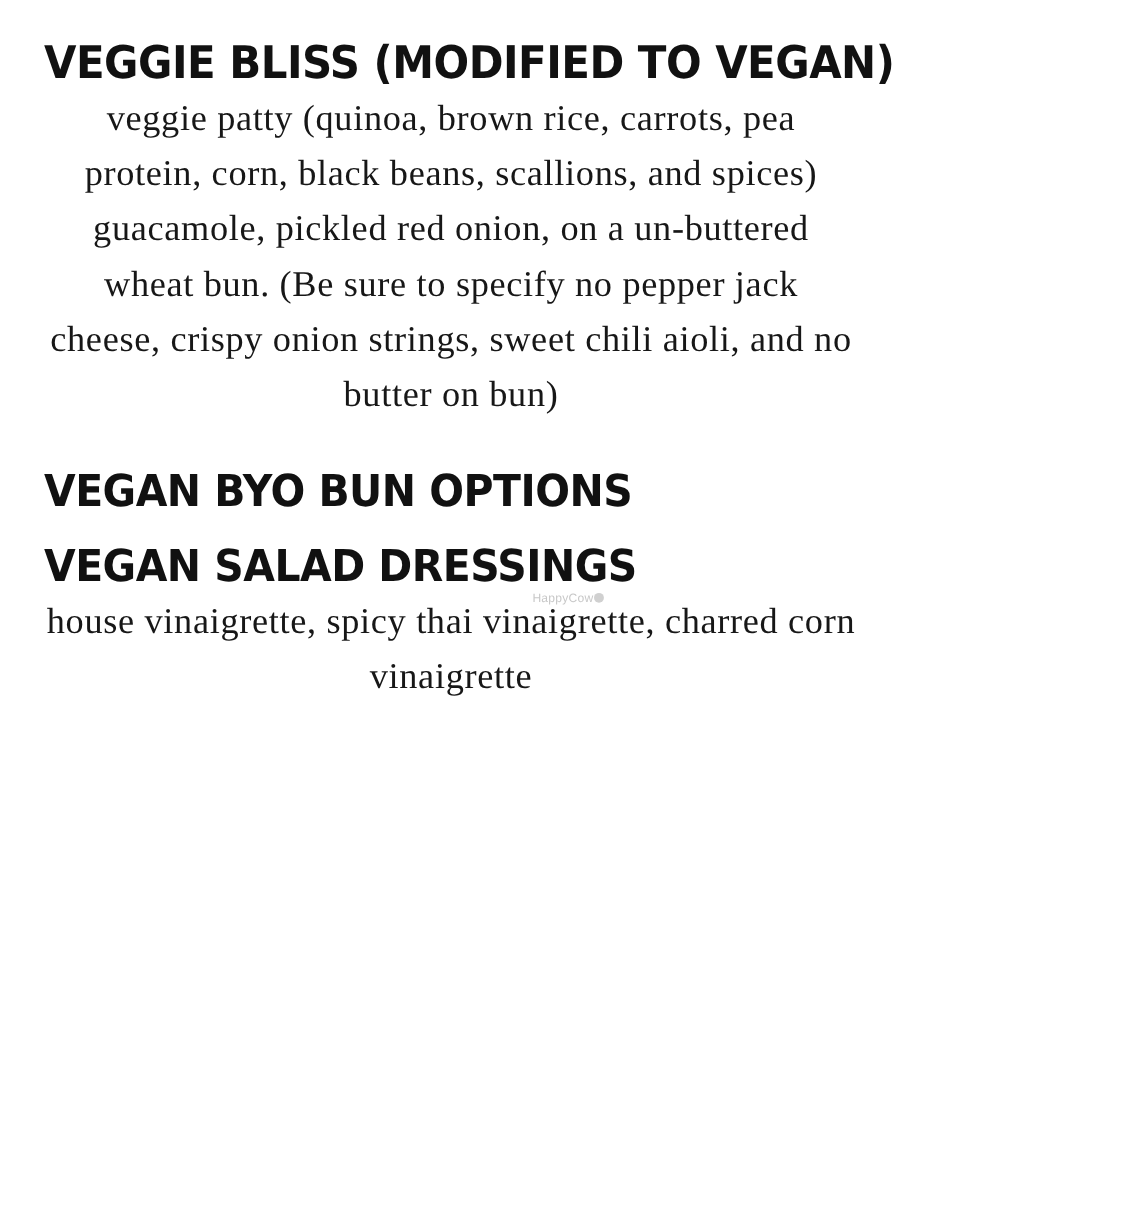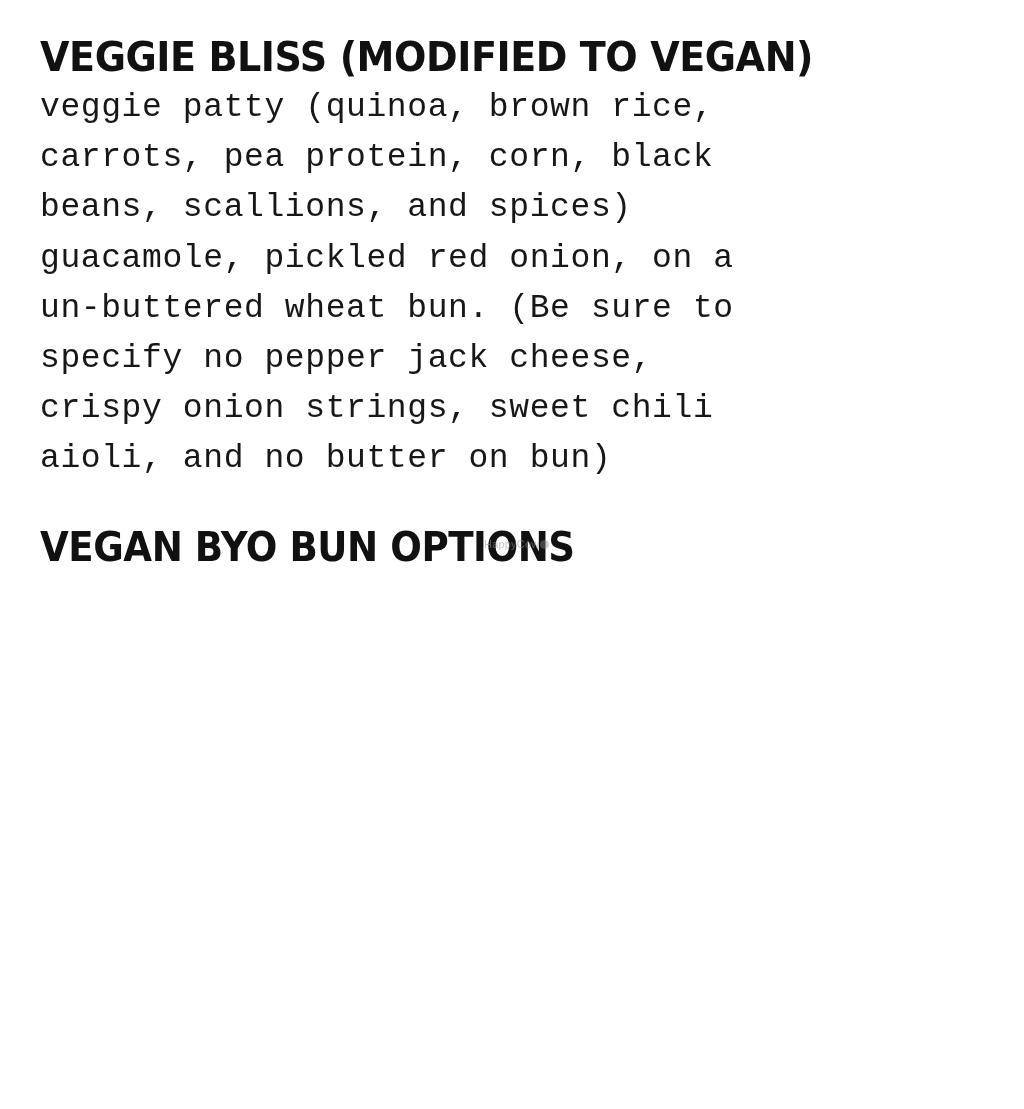--- a/index.html
+++ b/index.html
@@ -32,28 +32,29 @@
     line-height: 1.05;
     letter-spacing: -0.5px;
     text-transform: uppercase;
     color: #111111;
     margin: 0 0 4px 0;
     transform: scaleX(0.93);
     transform-origin: left center;
     white-space: nowrap;
   }
   .section-body {
-    font-family: Liberation Mono, monospace;
+    font-family: Liberation Serif, serif;
     font-weight: 400;
     font-size: 33px;
     line-height: 1.52;
     letter-spacing: 0.6px;
     color: #171717;
     margin: 0;
     max-width: 960px;
+    text-align: center;
   }
   #sec-0 .section-heading { font-size: 41px; }
   #sec-0 { margin-bottom: 42px; }
   #sec-1 { margin-bottom: 44px; }
   #sec-2 { }
   #sec-3 { margin-bottom: 0; }
   .watermark {
     position: absolute;
     left: 484px;
     top: 538px;
@@ -84,16 +85,20 @@
   <div class="section" id="sec-0">
     <h2 class="section-heading">VEGGIE BLISS (MODIFIED TO VEGAN)</h2>
     <p class="section-body">veggie patty (quinoa, brown rice, carrots, pea protein, corn, black beans, scallions, and spices) guacamole, pickled red onion, on a un-buttered wheat bun. (Be sure to specify no pepper jack cheese, crispy onion strings, sweet chili aioli, and no butter on bun)</p>
   </div>
 
 
   <div class="section" id="sec-2">
     <h2 class="section-heading">VEGAN BYO BUN OPTIONS</h2>
   </div>
 
+  <div class="section" id="sec-3">
+    <h2 class="section-heading">VEGAN SALAD DRESSINGS</h2>
+    <p class="section-body">house vinaigrette, spicy thai vinaigrette, charred corn vinaigrette</p>
+  </div>
 
   <div class="watermark"><span>HappyCow</span><span class="dot"></span></div>
 
 </div>
 
 </body></html>

